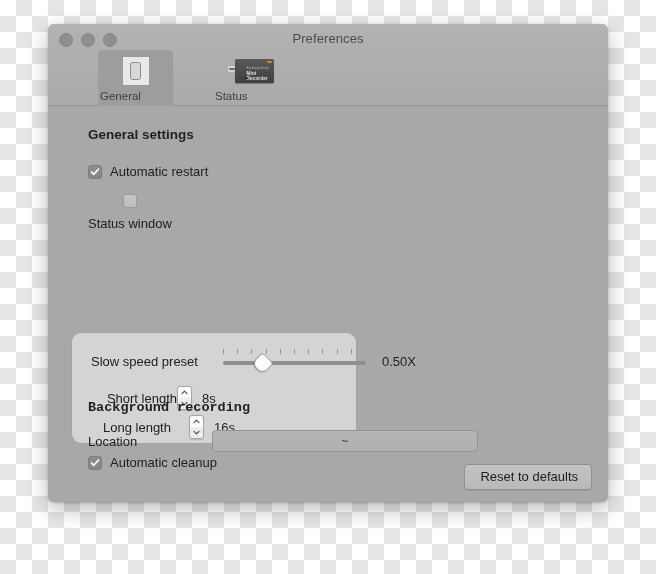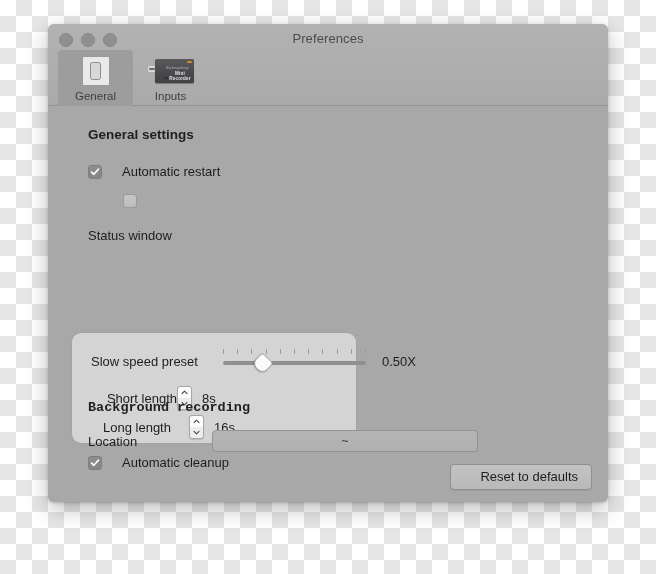--- a/index.html
+++ b/index.html
@@ -71,22 +71,22 @@
     position: absolute;
     left: 10px;
     top: 26px;
     display: flex;
     align-items: flex-start;
   }
   .tab {
     width: 71px;
     padding: 5px 2px 4px 2px;
     border-radius: 4px 4px 0 0;
-    text-align: center;
     cursor: default;
+    margin-left: 40px;
   }
   .tab.selected {
     background: #9d9d9d;
   }
   .tab-icon-wrap {
     height: 32px;
     display: flex;
     align-items: center;
     justify-content: center;
   }
@@ -201,21 +201,21 @@
     color: #1f1f24;
   }
   #general-settings-title { left: 40px; top: 21px; }
   #background-recording-title { left: 40px; top: 294px; font-family: Liberation Mono, monospace; }
 
   
   .checkrow {
     position: absolute;
     display: flex;
     align-items: center;
-    gap: 20px;
+    gap: 8px;
   }
   #row-automatic-restart { left: 40px; top: 58px; }
   #row-status-window    { left: 40px; top: 88px; flex-direction: column; }
   #row-automatic-cleanup{ left: 40px; top: 349px; }
 
   .checkbox {
     width: 14px;
     height: 14px;
     border-radius: 3px;
     box-sizing: border-box;
@@ -361,21 +361,21 @@
     justify-content: center;
     font-size: 12px;
     color: #3a3a3f;
   }
 
   
   .reset-btn {
     position: absolute;
     right: 16px;
     top: 358px;
-    padding: 4px 13px 5px 29px;
+    padding: 4px 13px 5px 15px;
     border-radius: 4px;
     background: linear-gradient(to bottom, #c3c3c3 0%, #b9b9b9 100%);
     border: 1px solid #8f8f8f;
     box-shadow: 0 0.5px 0.5px rgba(0,0,0,0.12);
     font-size: 13px;
     color: #1d1d22;
     cursor: default;
     white-space: nowrap;
   }
 </style>
@@ -410,21 +410,21 @@
           <div class="icon-device">
             <div class="conn"></div>
             <div class="body">
               <div class="accent"></div>
               <div class="brand">Blackmagicdesign</div>
               <div class="model">Mini Recorder</div>
               <div class="port"></div>
             </div>
           </div>
         </div>
-        <div class="tab-label">Inputs</div>
+        <div class="tab-label">Status</div>
       </div>
 
     </div>
   </div>
 
   <div class="content">
 
     <div class="section-title" id="general-settings-title">General settings</div>
 
     <div class="checkrow" id="row-automatic-restart">

